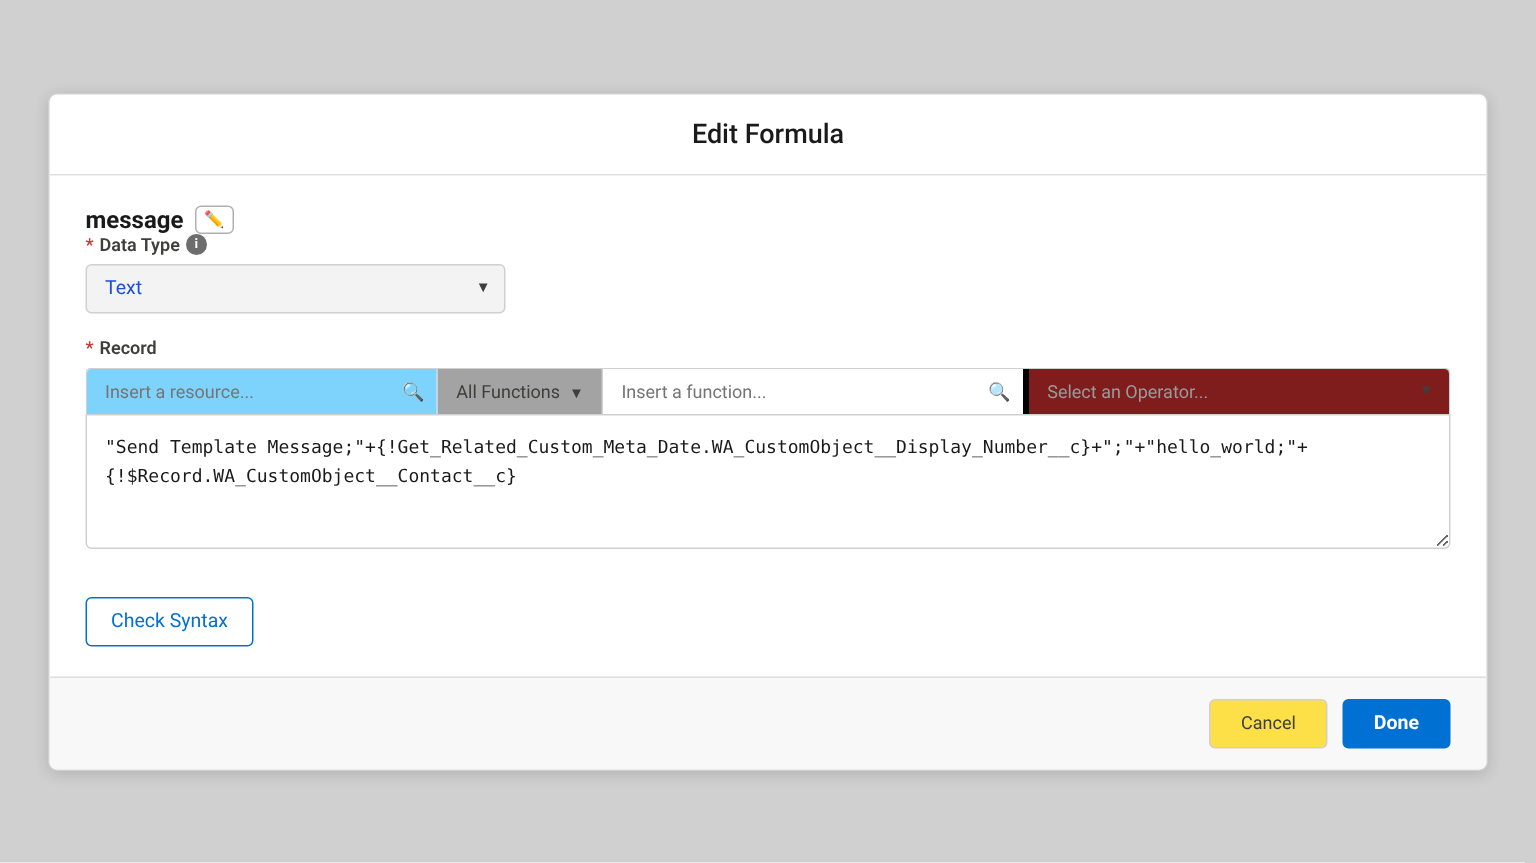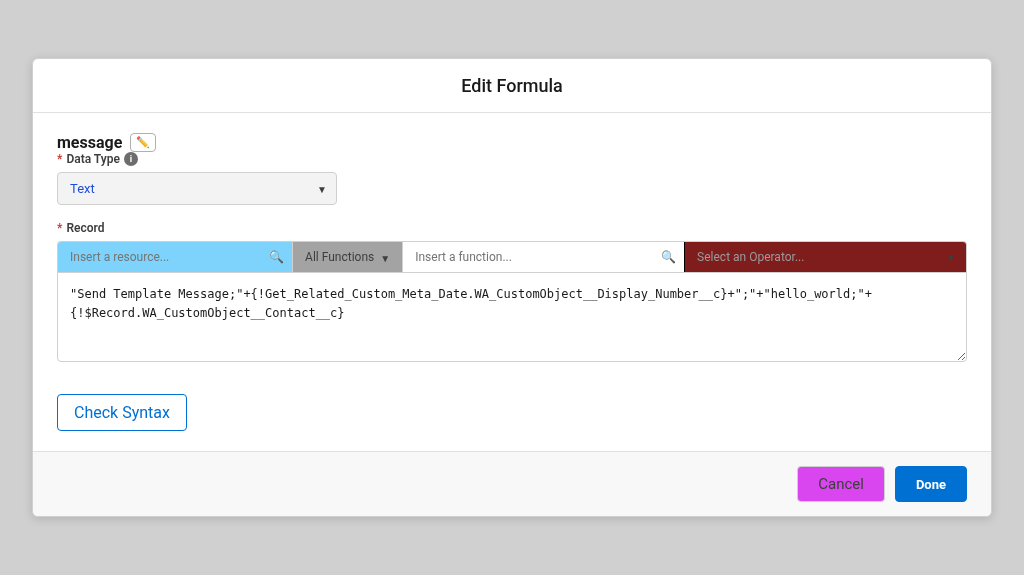--- a/index.html
+++ b/index.html
@@ -189,21 +189,21 @@
     }
 
     .dropdown-btn .chevron {
       font-size: 10px;
       color: #3e3e3c;
     }
 
     .function-search-wrapper {
       position: relative;
       flex: 1.2;
-      border-right: 1px solid #000000;
+      border-right: 4px solid #000000;
     }
 
     .function-search-wrapper input {
       width: 100%;
       padding: 8px 32px 8px 12px;
       border: none;
       background: #fff;
       font-size: 12px;
       color: #3e3e3c;
       outline: none;
@@ -250,40 +250,40 @@
       line-height: 1.6;
     }
 
     .check-syntax-btn {
       margin-top: 12px;
       padding: 8px 16px;
       border: 1px solid #0070d2;
       border-radius: 4px;
       background: #fff;
       color: #0070d2;
-      font-size: 16px;
+      font-size: 13px;
       cursor: pointer;
     }
 
     .dialog-footer {
       padding: 14px 24px;
       border-top: 1px solid #e0e0e0;
       display: flex;
       justify-content: flex-end;
       gap: 10px;
       background: #f8f8f8;
     }
 
     .btn-cancel {
       padding: 8px 20px;
       border: 1px solid #d0d0d0;
       border-radius: 4px;
-      background: #d946ef;
-      color: #3e3e3c;
-      font-size: 15px;
+      background: #fde047;
+      color: #3e3e3c;
+      font-size: 12px;
       cursor: pointer;
     }
 
     .btn-done {
       padding: 8px 20px;
       border: 1px solid #0070d2;
       border-radius: 4px;
       background: #0070d2;
       color: #fff;
       font-size: 13px;

